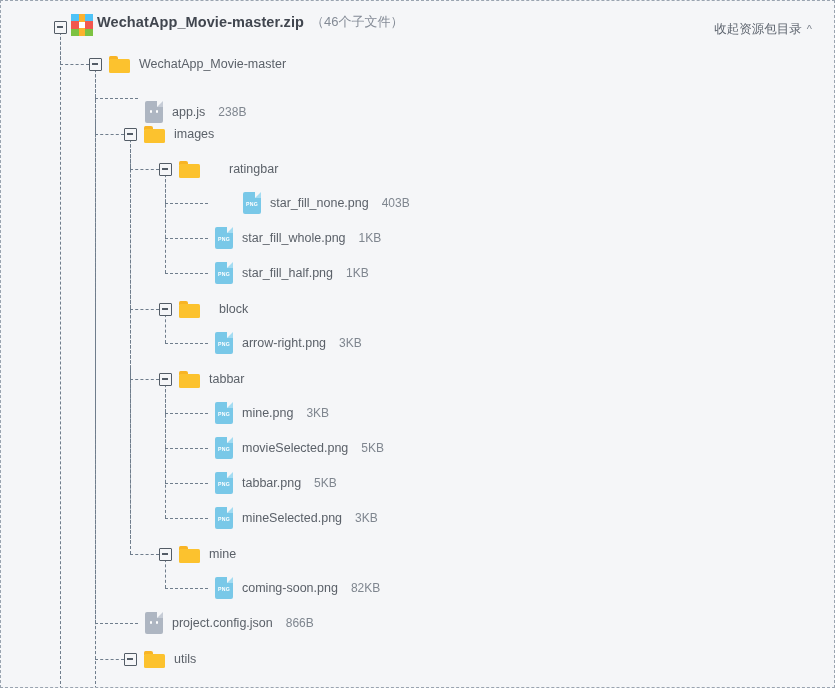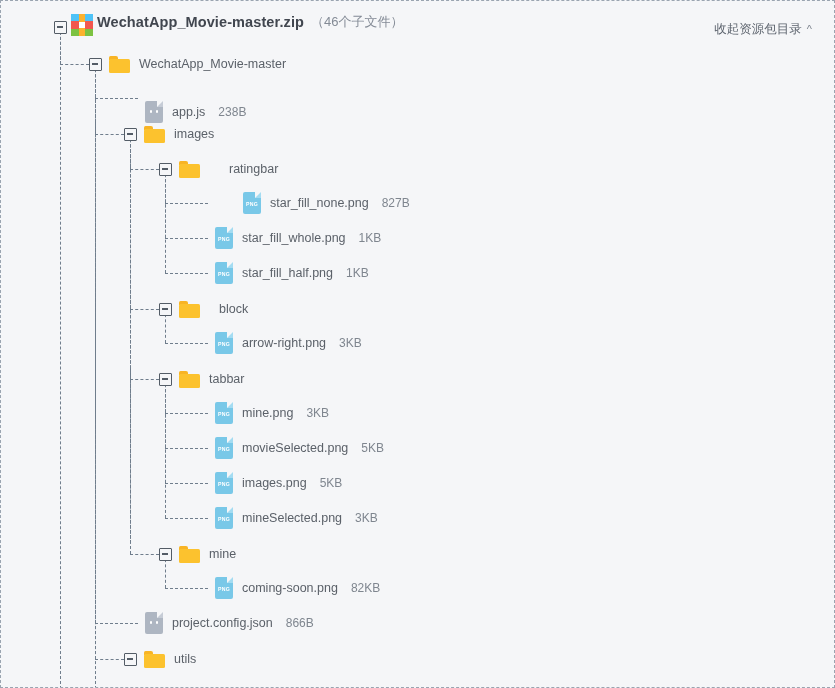--- a/index.html
+++ b/index.html
@@ -258,21 +258,21 @@
       <div class="toggle" style="left: 158px; top: 162px;"></div>
       <div class="row is-folder" style="left: 178px; top: 157px;">
         <span style="position:relative;display:inline-block;width:21px;height:17px;"><span class=" folder-ico"><span class="tab"></span><span class="body"></span></span></span>
         <span class="name" style="margin-left:9px;padding-left:20px;">ratingbar</span>
       </div>
       <div class="hline" style="left: 164px; top: 202px; width: 43px;"></div>
       <div class="vline" style="left: 164px; top: 168px; height: 34px;"></div>
       <div class="row" style="left: 214px; top: 191px; margin-left: 28px;">
         <span style="position:relative;display:inline-block;width:18px;height:22px;"><span class=" png-ico"><span class="sheet"></span><span class="fold"></span><span class="lbl">PNG</span></span></span>
         <span class="name" style="margin-left:9px;">star_fill_none.png</span>
-        <span class="size">827B</span>
+        <span class="size">403B</span>
       </div>
       <div class="hline" style="left: 164px; top: 237px; width: 43px;"></div>
       <div class="vline" style="left: 164px; top: 168px; height: 69px;"></div>
       <div class="row" style="left: 214px; top: 226px;">
         <span style="position:relative;display:inline-block;width:18px;height:22px;"><span class=" png-ico"><span class="sheet"></span><span class="fold"></span><span class="lbl">PNG</span></span></span>
         <span class="name" style="margin-left:9px;">star_fill_whole.png</span>
         <span class="size">1KB</span>
       </div>
       <div class="hline" style="left: 164px; top: 272px; width: 43px;"></div>
       <div class="vline" style="left: 164px; top: 168px; height: 104px;"></div>
@@ -313,21 +313,21 @@
       <div class="vline" style="left: 164px; top: 378px; height: 69px;"></div>
       <div class="row" style="left: 214px; top: 436px;">
         <span style="position:relative;display:inline-block;width:18px;height:22px;"><span class=" png-ico"><span class="sheet"></span><span class="fold"></span><span class="lbl">PNG</span></span></span>
         <span class="name" style="margin-left:9px;">movieSelected.png</span>
         <span class="size">5KB</span>
       </div>
       <div class="hline" style="left: 164px; top: 482px; width: 43px;"></div>
       <div class="vline" style="left: 164px; top: 378px; height: 104px;"></div>
       <div class="row" style="left: 214px; top: 471px;">
         <span style="position:relative;display:inline-block;width:18px;height:22px;"><span class=" png-ico"><span class="sheet"></span><span class="fold"></span><span class="lbl">PNG</span></span></span>
-        <span class="name" style="margin-left:9px;">images.png</span>
+        <span class="name" style="margin-left:9px;">tabbar.png</span>
         <span class="size">5KB</span>
       </div>
       <div class="hline" style="left: 164px; top: 517px; width: 43px;"></div>
       <div class="vline" style="left: 164px; top: 378px; height: 139px;"></div>
       <div class="row" style="left: 214px; top: 506px;">
         <span style="position:relative;display:inline-block;width:18px;height:22px;"><span class=" png-ico"><span class="sheet"></span><span class="fold"></span><span class="lbl">PNG</span></span></span>
         <span class="name" style="margin-left:9px;">mineSelected.png</span>
         <span class="size">3KB</span>
       </div>
       <div class="hline" style="left: 129px; top: 553px; width: 29px;"></div>

